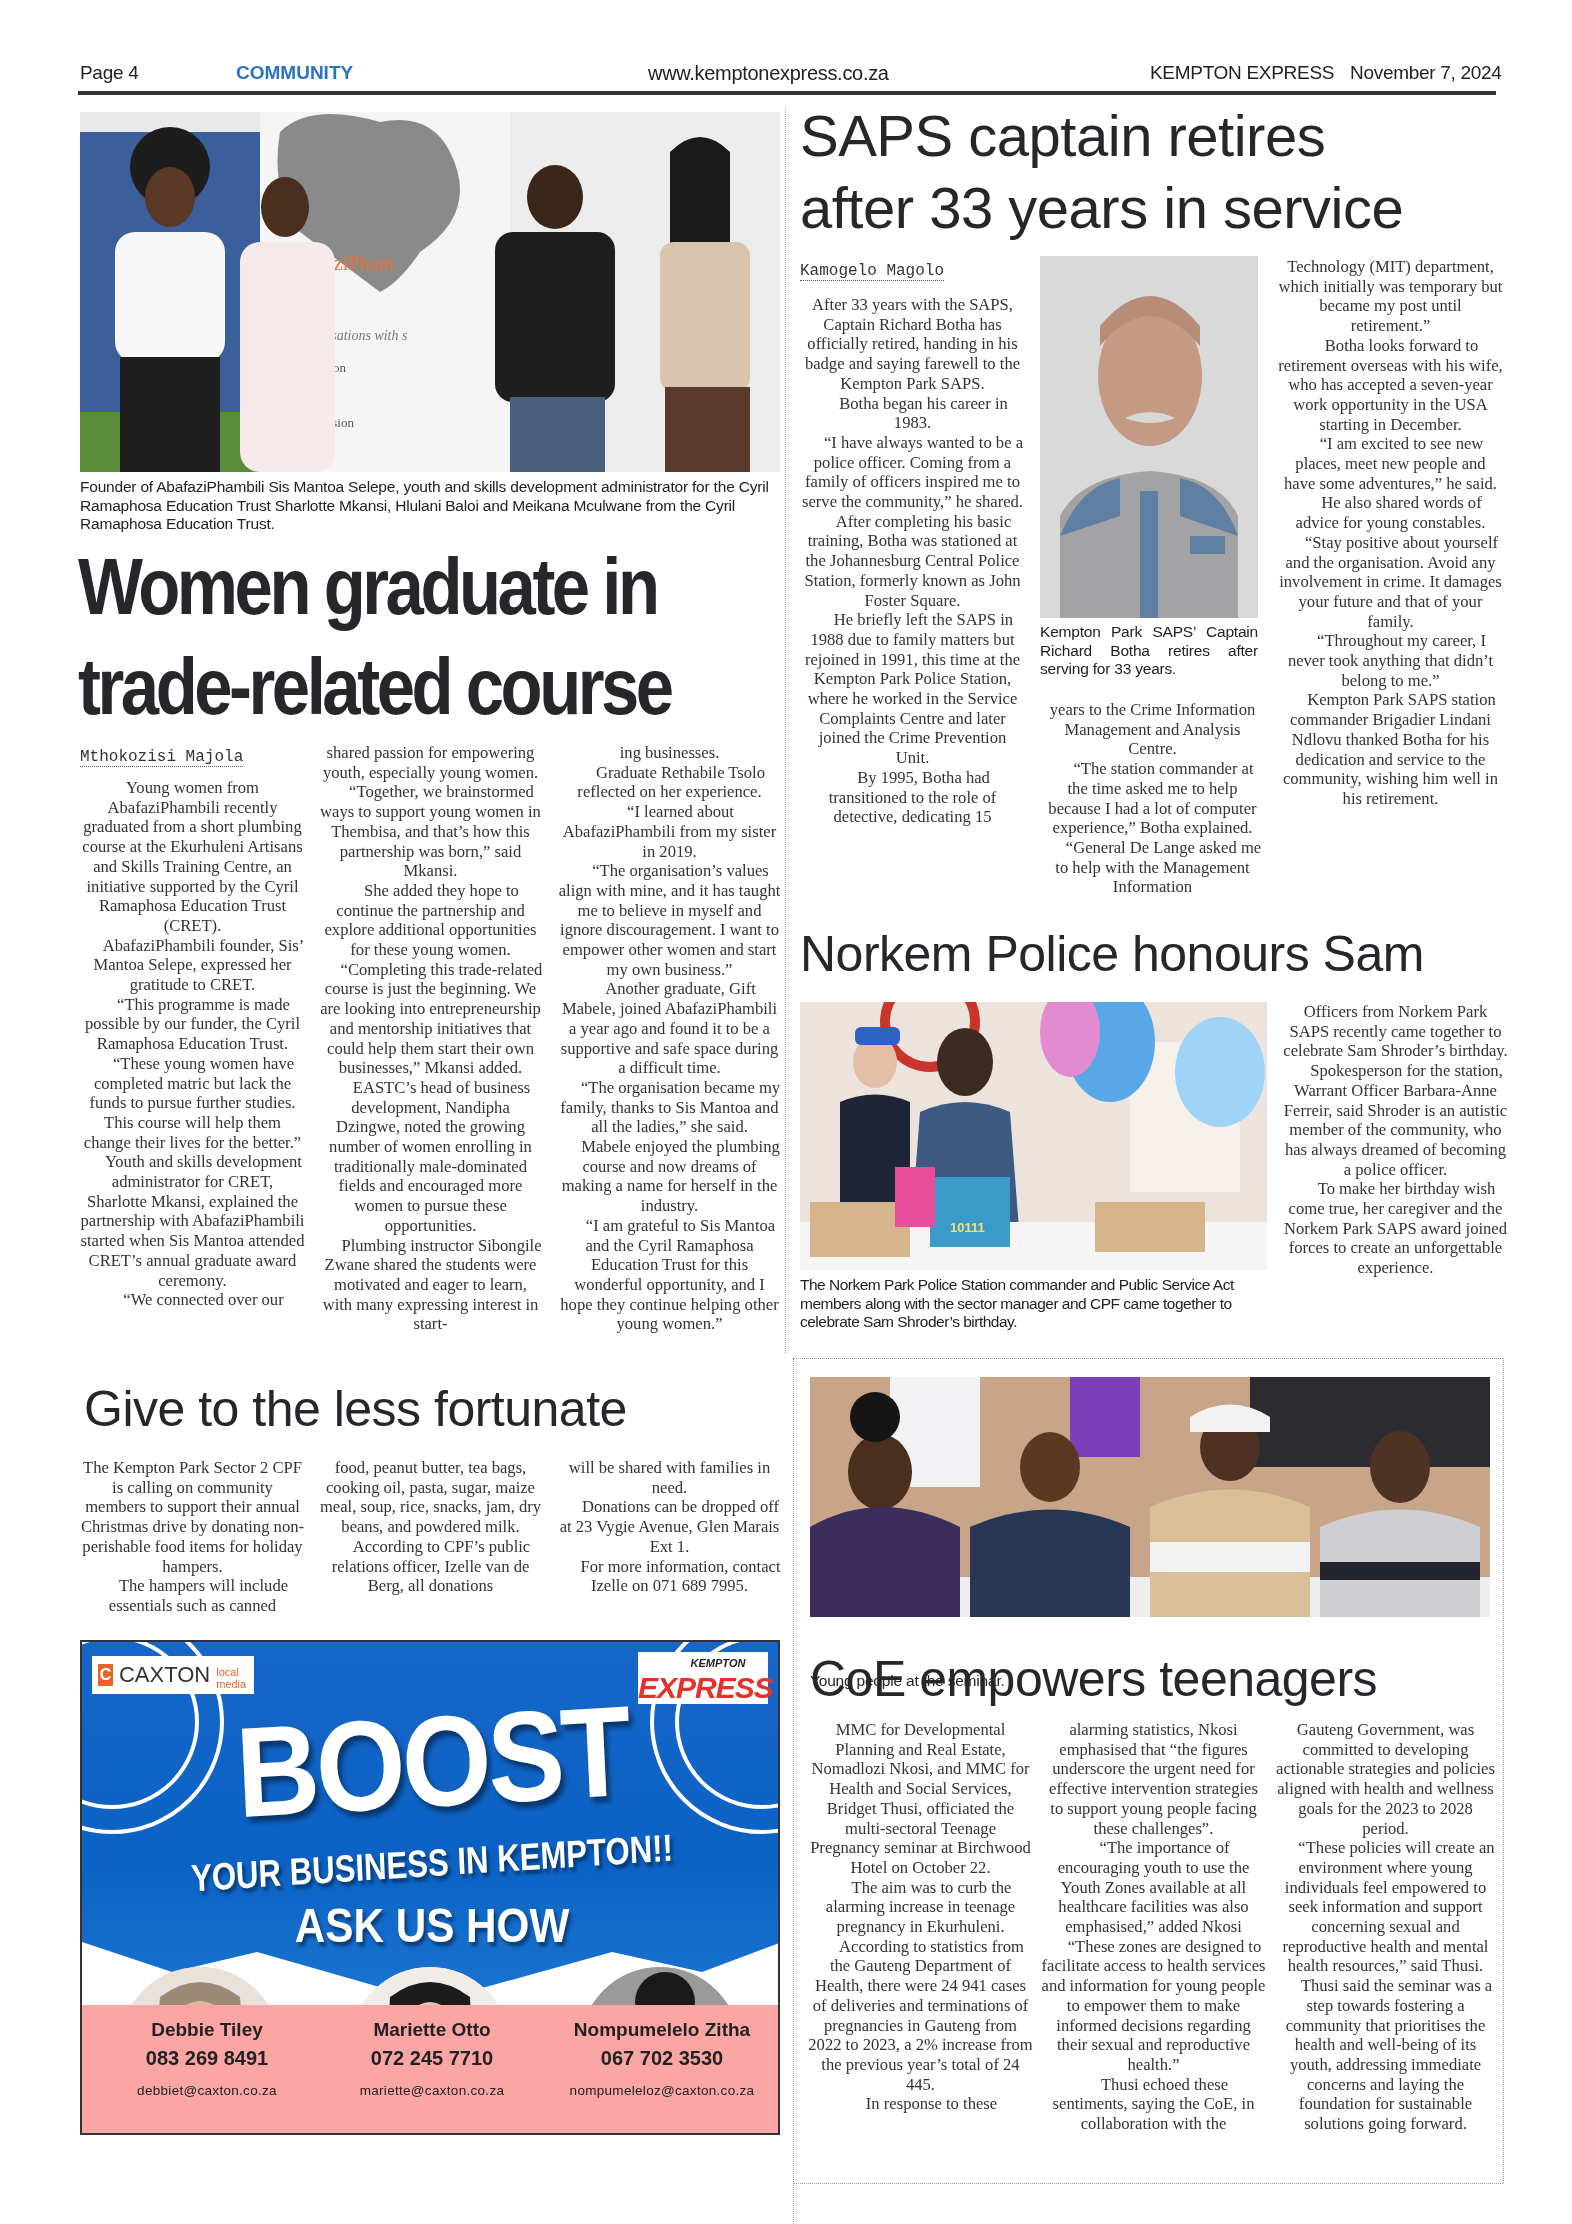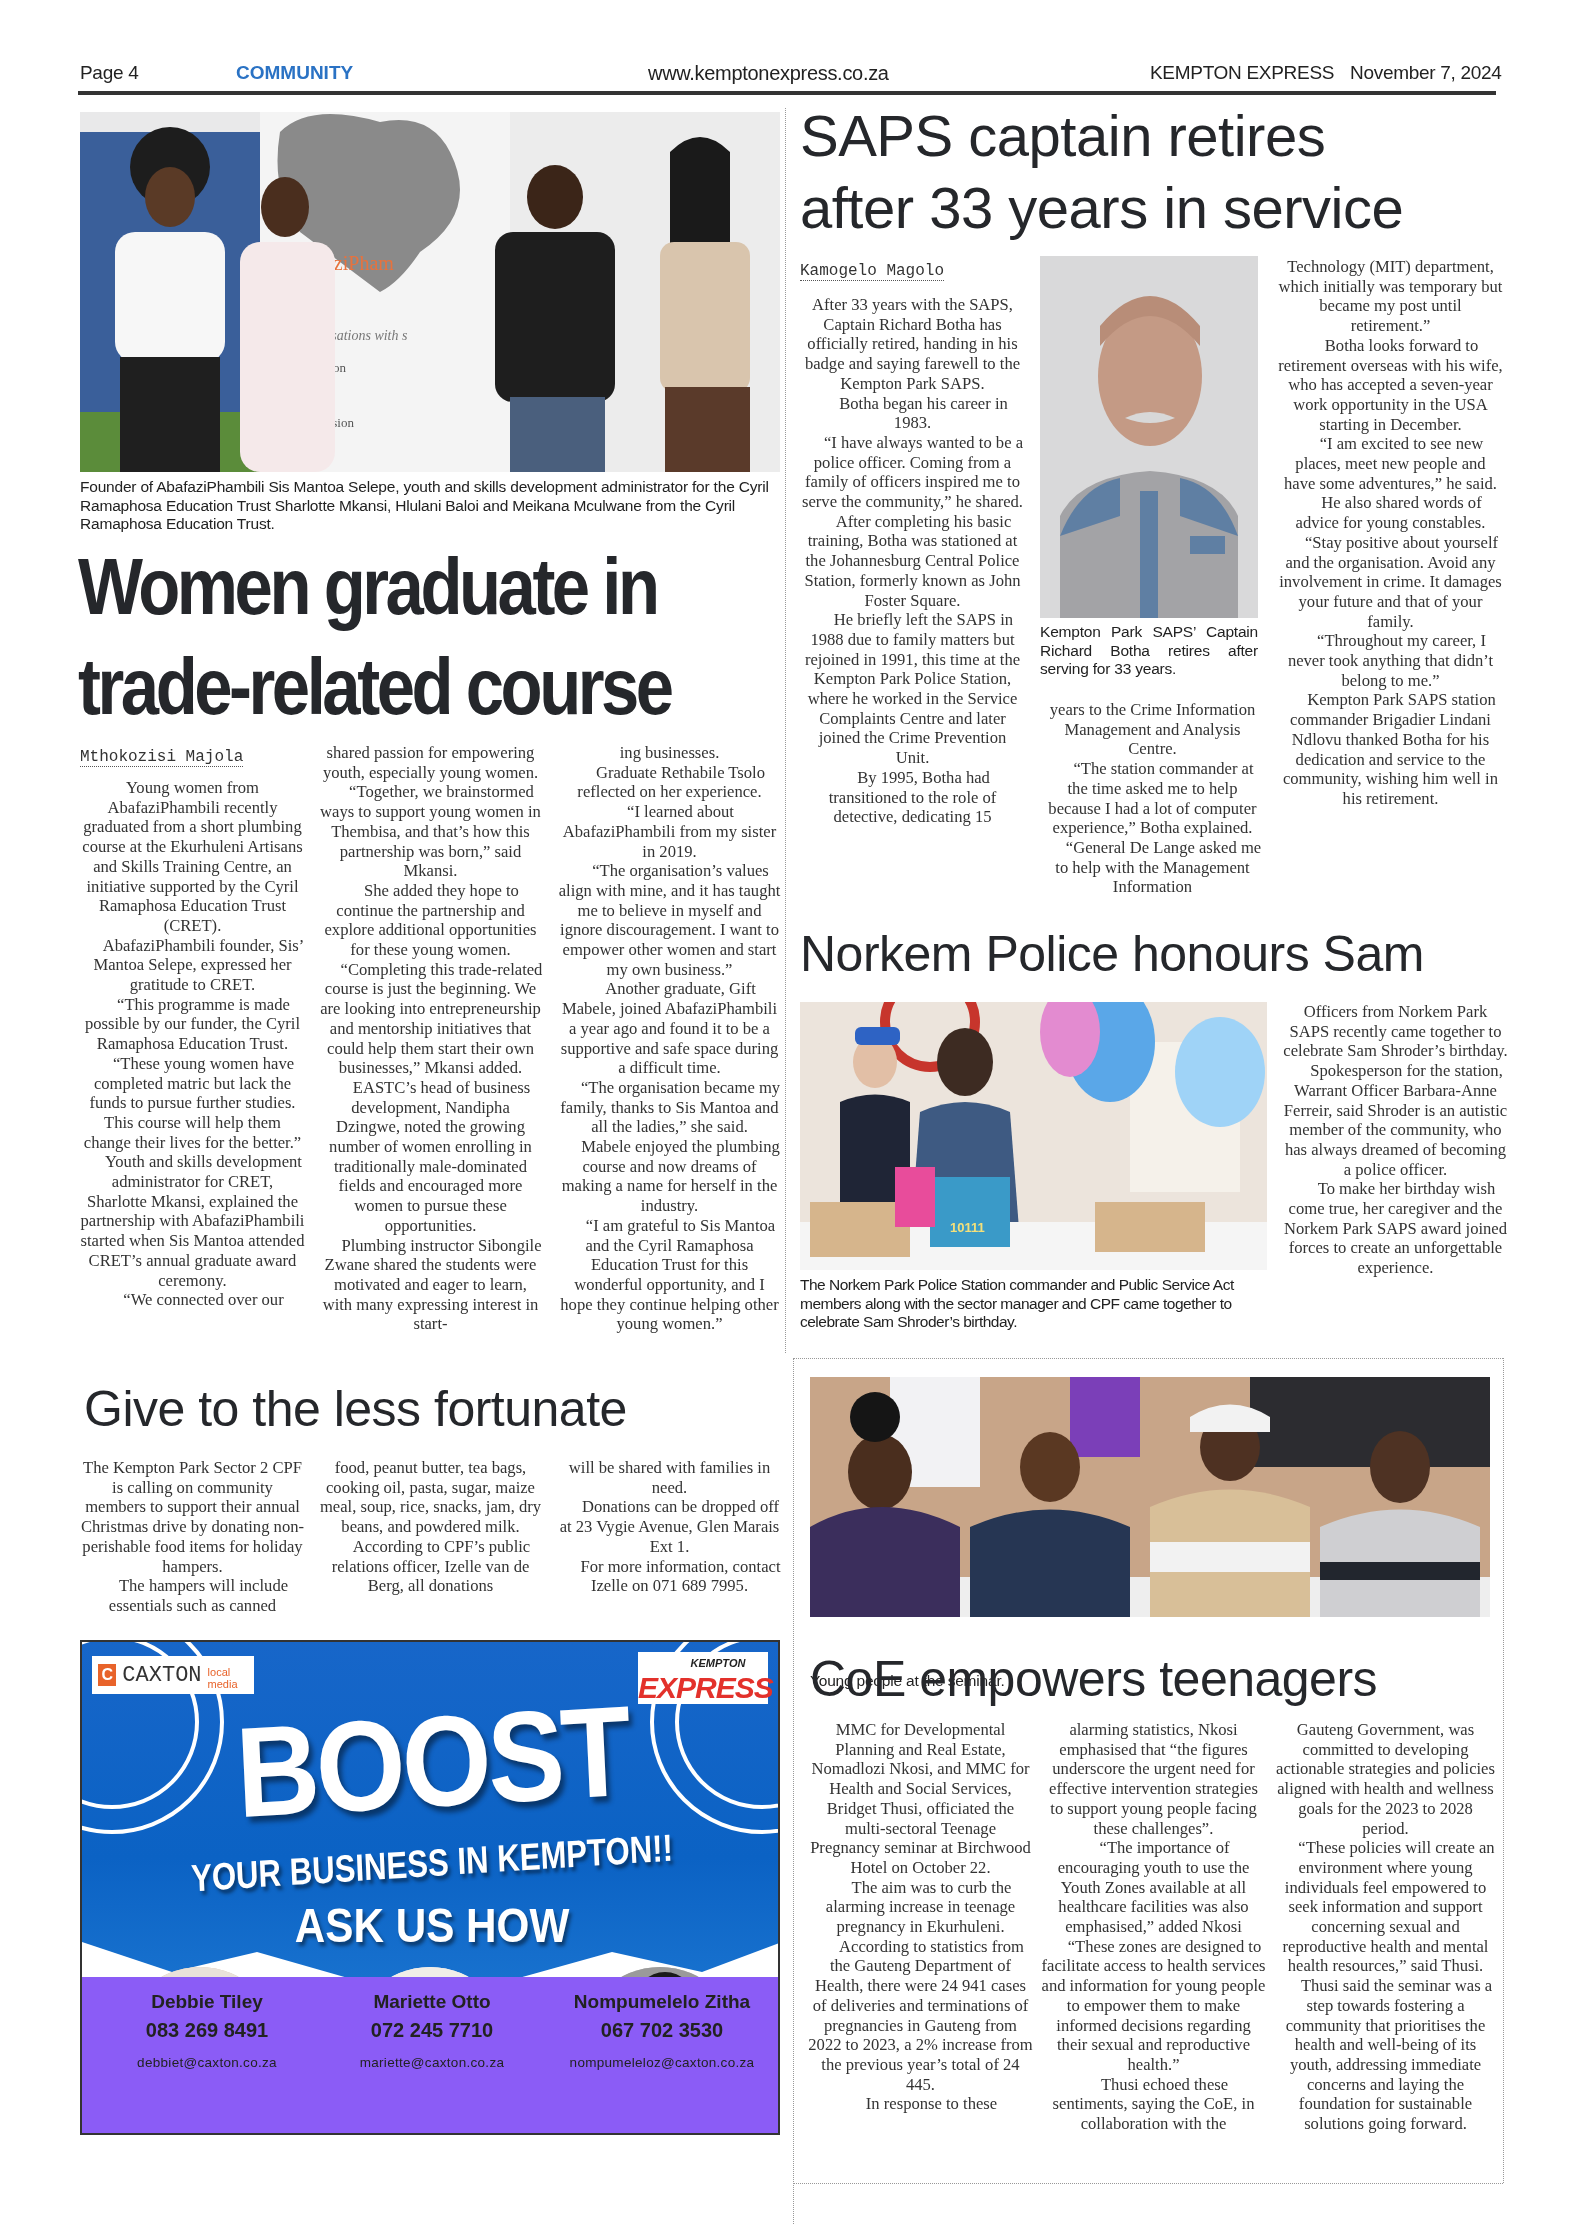--- a/index.html
+++ b/index.html
@@ -15,21 +15,21 @@
   .body-col p{text-indent:22px}
   .body-col p.first{text-indent:0}
   .byline{position:absolute;font-family:Liberation Mono, monospace;font-size:16px;color:#333;border-bottom:1px dotted #555;line-height:18px}
   .caption{position:absolute;font-family:"Liberation Sans",sans-serif;font-size:15.5px;line-height:18.5px;color:#222;letter-spacing:-0.2px}
   .head-sans{position:absolute;font-family:"Liberation Sans",sans-serif;color:#25272b;letter-spacing:-0.5px;white-space:nowrap}
   .head-bold{position:absolute;font-family:"Liberation Sans",sans-serif;font-weight:bold;color:#25272b;white-space:nowrap;transform-origin:left top}
   .photo{position:absolute;overflow:hidden}
   .photo svg{width:100%;height:100%;display:block}
   .ad{position:absolute;left:80px;top:1640px;width:700px;height:495px;border:2px solid #333;overflow:hidden;background:#fff}
   .ad-blue{position:absolute;left:0;top:0;width:100%;height:360px;background:linear-gradient(180deg,#1766c9 0%,#0b62c4 60%,#1a74d0 100%)}
-  .ad-orange{position:absolute;left:0;bottom:0;width:100%;height:156px;background:#8b5cf6}
+  .ad-orange{position:absolute;left:0;bottom:0;width:100%;height:128px;background:#fca5a5}
   .ad-name{position:absolute;font-family:"Liberation Sans",sans-serif;font-weight:bold;font-size:19px;color:#222;text-align:center;width:220px}
   .ad-phone{position:absolute;font-family:"Liberation Sans",sans-serif;font-weight:bold;font-size:20px;color:#222;text-align:center;width:220px}
   .ad-mail{position:absolute;font-family:"Liberation Sans",sans-serif;font-size:13.5px;color:#222;text-align:center;width:230px;letter-spacing:0.3px}
   .portrait{position:absolute;border-radius:50%;overflow:hidden}
 </style>
 </head>
 <body>
 
 <div>
   <span class="abs hdr-text" style="left:80px;top:62px">Page 4</span>
@@ -210,21 +210,21 @@
     <svg width="700" height="360" style="position:absolute;left:0;top:0">
       <circle cx="30" cy="80" r="85" fill="none" stroke="#fff" stroke-width="4"></circle>
       <circle cx="30" cy="80" r="110" fill="none" stroke="#fff" stroke-width="4"></circle>
       <circle cx="680" cy="80" r="85" fill="none" stroke="#fff" stroke-width="4"></circle>
       <circle cx="680" cy="80" r="110" fill="none" stroke="#fff" stroke-width="4"></circle>
       <path d="M0 300 L90 330 L175 310 L350 360 L530 310 L620 330 L700 300 L700 360 L0 360Z" fill="#fff"></path>
     </svg>
   </div>
   <div class="abs" style="left:10px;top:14px;width:162px;height:38px;background:#fff;display:flex;align-items:center;padding-left:6px;gap:6px">
     <span style="display:inline-block;width:22px;height:22px;background:#e8632a;color:#fff;font-family:'Liberation Sans',sans-serif;font-weight:bold;font-size:16px;text-align:center;line-height:22px">C</span>
-    <span style="font-family:Liberation Mono, monospace;font-size:22px;color:#333">CAXTON</span>
+    <span style="font-family:Liberation Sans, sans-serif;font-size:22px;color:#333">CAXTON</span>
     <span style="font-family:'Liberation Sans',sans-serif;font-size:11px;color:#e8632a;margin-top:6px">local media</span>
   </div>
   <div class="abs" style="left:556px;top:10px;width:130px;height:52px;background:#fff;text-align:center;line-height:1">
     <div style="font-family:'Liberation Sans',sans-serif;font-weight:bold;font-style:italic;font-size:11px;color:#222;margin-top:6px;padding-left:30px">KEMPTON</div>
     <div style="font-family:'Liberation Sans',sans-serif;font-weight:bold;font-style:italic;font-size:30px;color:#e3312b;letter-spacing:-1px;margin-top:4px">EXPRESS</div>
   </div>
   <div class="abs" style="left:0;top:60px;width:700px;text-align:center;font-family:'Liberation Sans',sans-serif;font-weight:bold;font-size:128px;line-height:120px;color:#fff;letter-spacing:-4px;text-shadow:4px 6px 6px rgba(0,0,0,0.45);transform:scaleX(0.9) rotate(-3deg)">BOOST</div>
   <div class="abs" style="left:0;top:200px;width:700px;text-align:center;font-family:'Liberation Sans',sans-serif;font-weight:bold;font-size:38px;line-height:42px;color:#fff;text-shadow:3px 4px 4px rgba(0,0,0,0.45);transform:scaleX(0.82) rotate(-3deg)">YOUR BUSINESS IN KEMPTON!!</div>
   <div class="abs" style="left:0;top:258px;width:700px;text-align:center;font-family:'Liberation Sans',sans-serif;font-weight:bold;font-size:48px;line-height:52px;color:#fff;text-shadow:3px 4px 4px rgba(0,0,0,0.45);transform:scaleX(0.88)">ASK US HOW</div>
 

